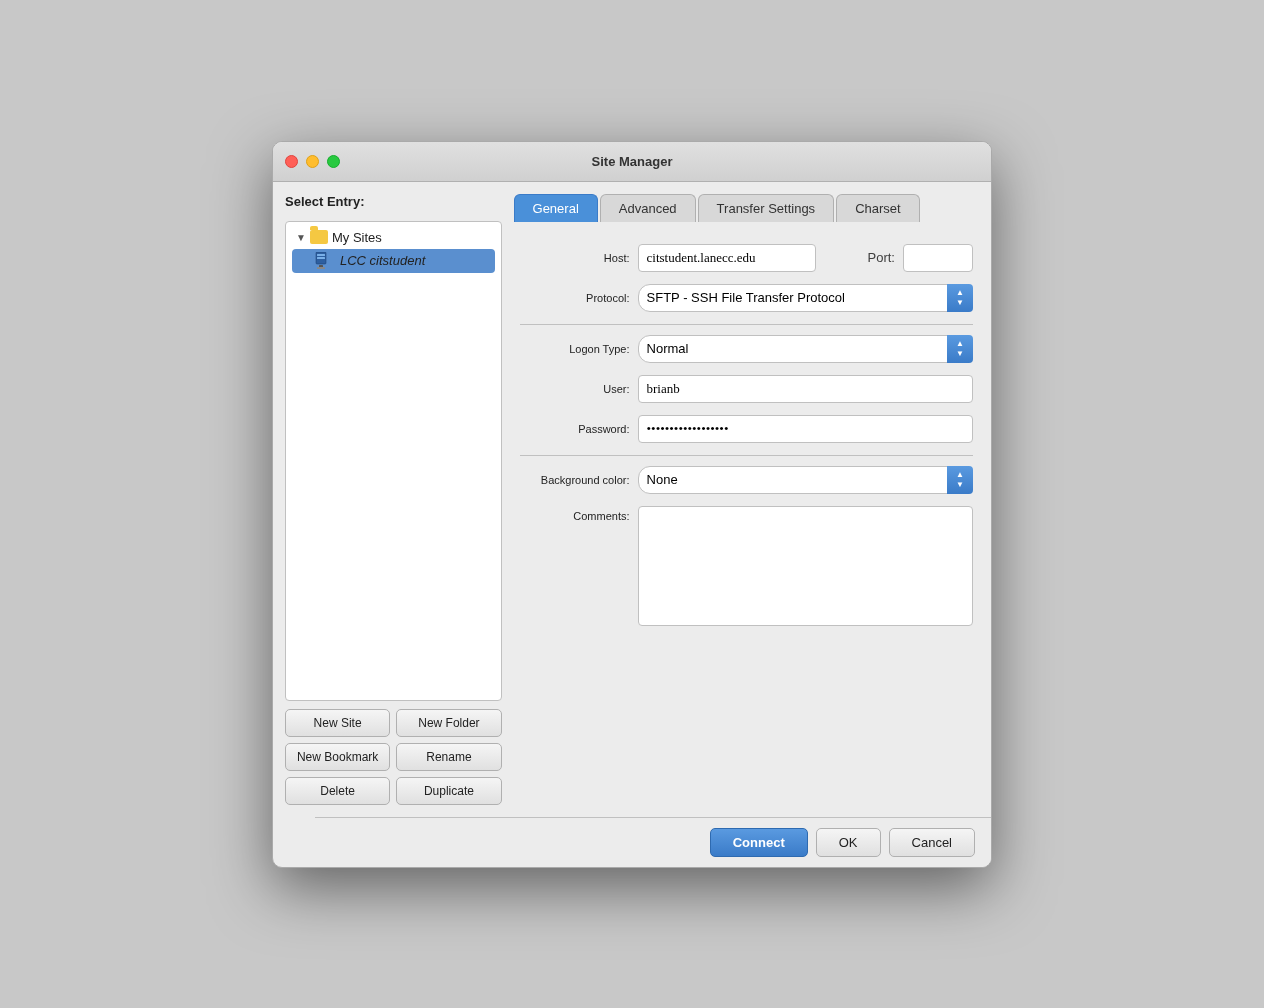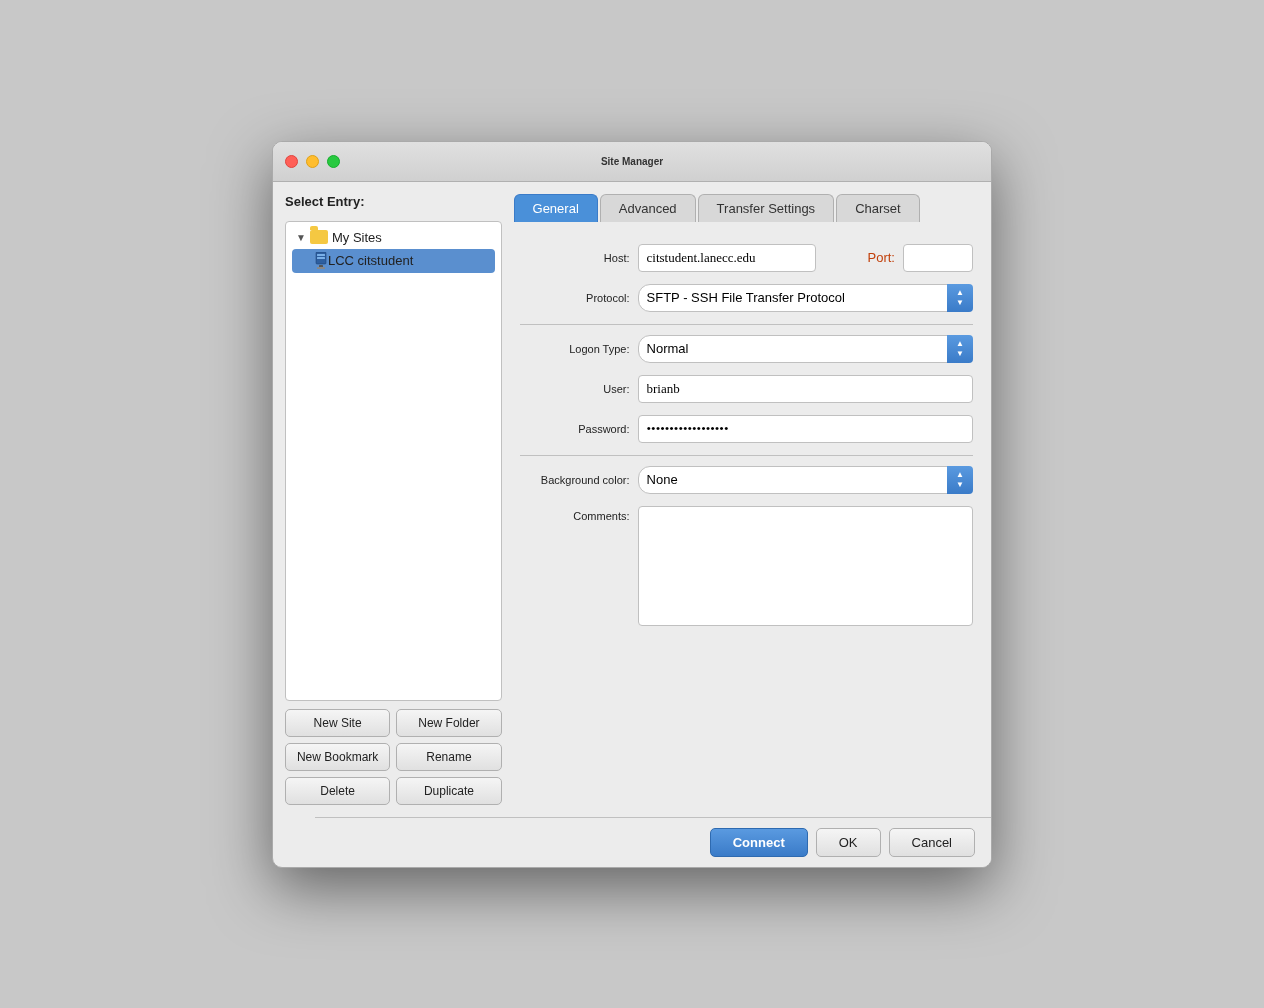--- a/index.html
+++ b/index.html
@@ -39,21 +39,21 @@
       border-radius: 50%;
       cursor: pointer;
     }
     .tl-close { background: #ff5f57; border: 1px solid #e0443e; }
     .tl-minimize { background: #ffbd2e; border: 1px solid #e0a116; }
     .tl-maximize { background: #28c940; border: 1px solid #14ae2c; }
     .titlebar-title {
       position: absolute;
       left: 50%;
       transform: translateX(-50%);
-      font-size: 10px;
+      font-size: 13px;
       font-weight: 600;
       color: #333;
     }
     .content {
       display: flex;
       flex-direction: column;
     }
     .main-area {
       display: flex;
       padding: 12px;
@@ -106,27 +106,28 @@
       top: -4px;
       left: 0;
       width: 8px;
       height: 4px;
       background: #f5c842;
       border-radius: 2px 2px 0 0;
     }
     .tree-item {
       display: flex;
       align-items: center;
-      gap: 0;
+      gap: 12px;
       padding: 3px 14px 3px 22px;
       font-size: 13px;
       border-radius: 4px;
       background: #5a8fcf;
       color: #222;
       margin-top: 2px;
+      font-style: italic;
     }
     .server-icon {
       width: 14px;
       height: 18px;
       display: inline-flex;
       flex-direction: column;
       align-items: center;
       justify-content: center;
     }
     .server-icon svg {
@@ -202,21 +203,21 @@
       height: 28px;
       outline: none;
       font-family: Liberation Serif, serif;
     }
     .port-input {
       width: 70px;
       flex: none;
     }
     .port-label {
       font-size: 13px;
-      color: #c2410c;
+      color: #404040;
       font-weight: 500;
       padding-left: 44px;
     }
     .select-wrapper {
       position: relative;
       flex: 1;
     }
     .form-select {
       width: 100%;
       appearance: none;

